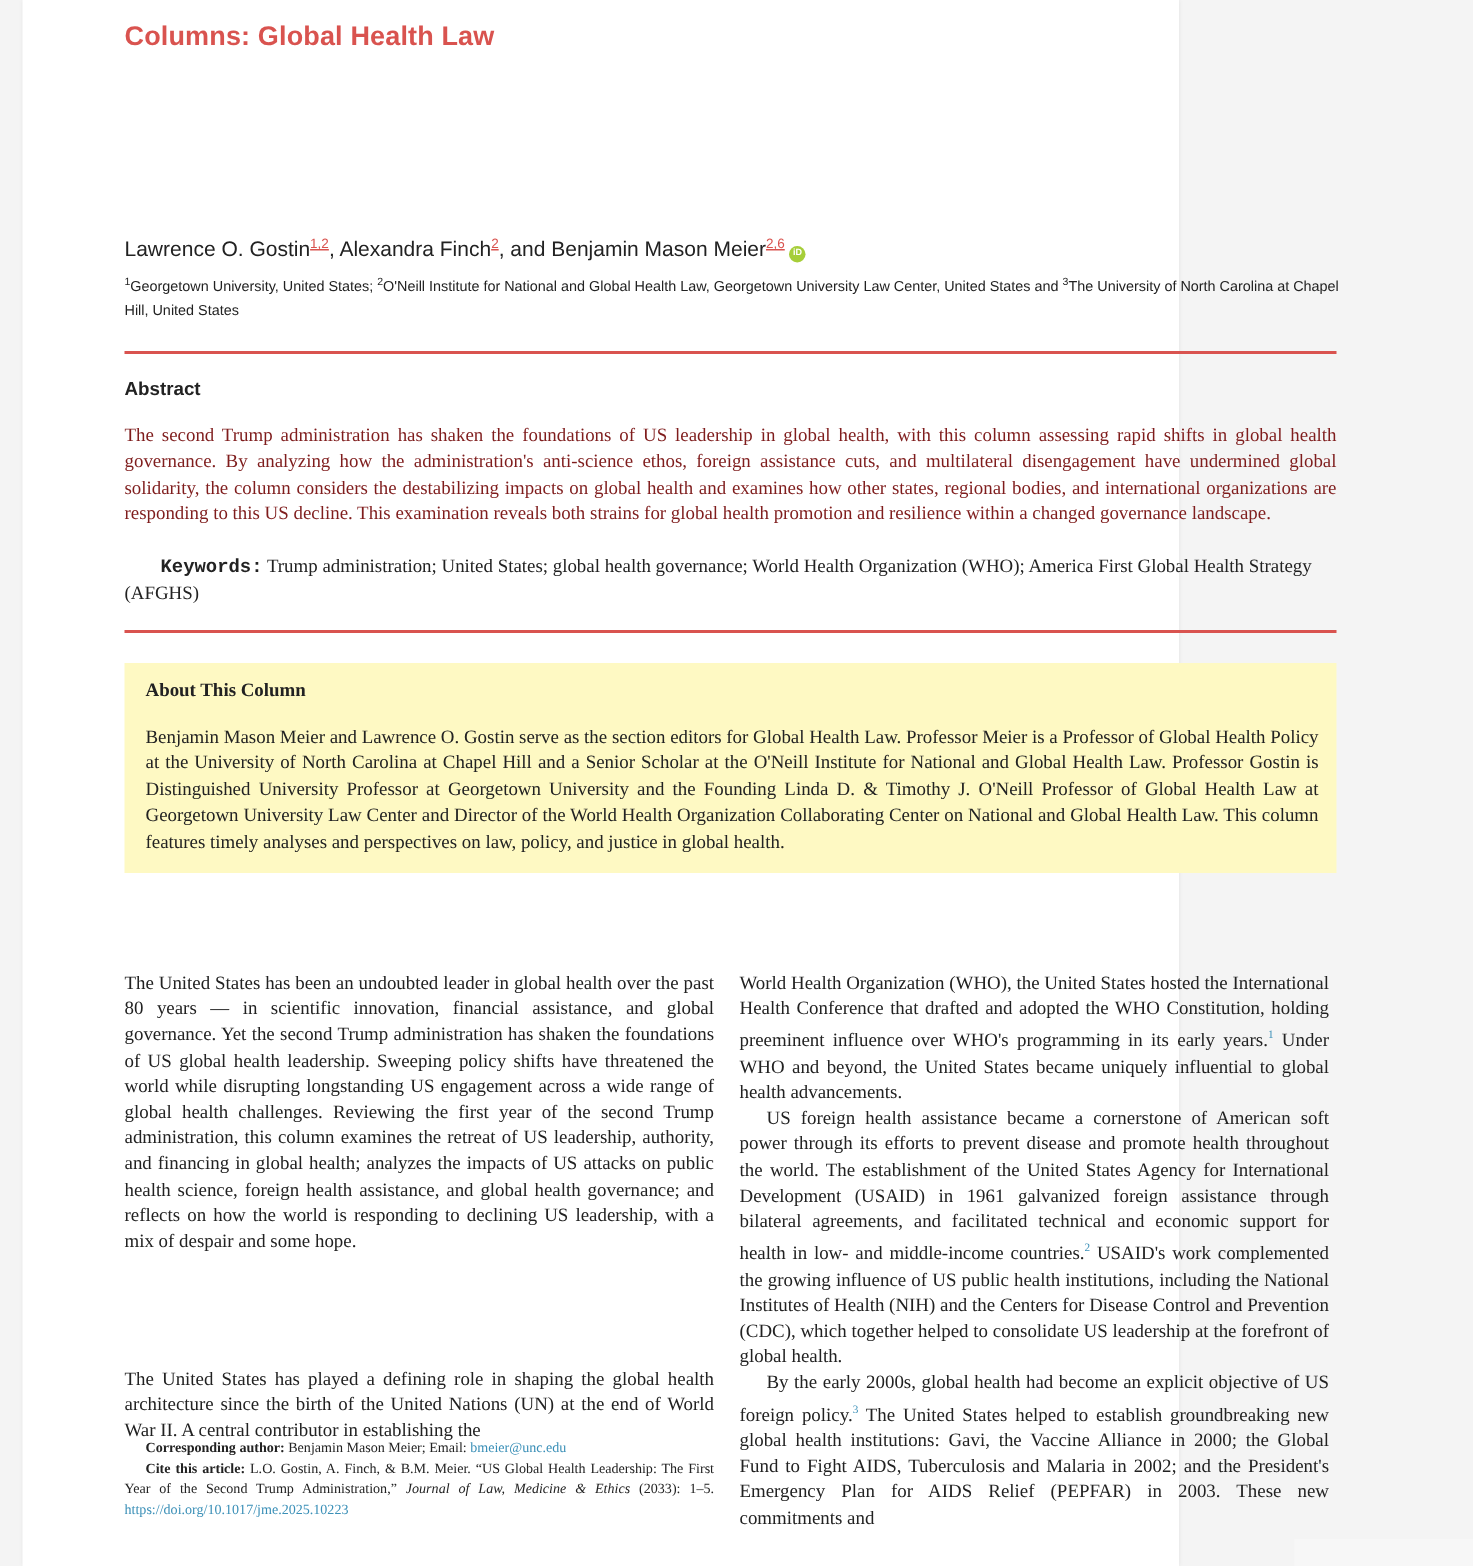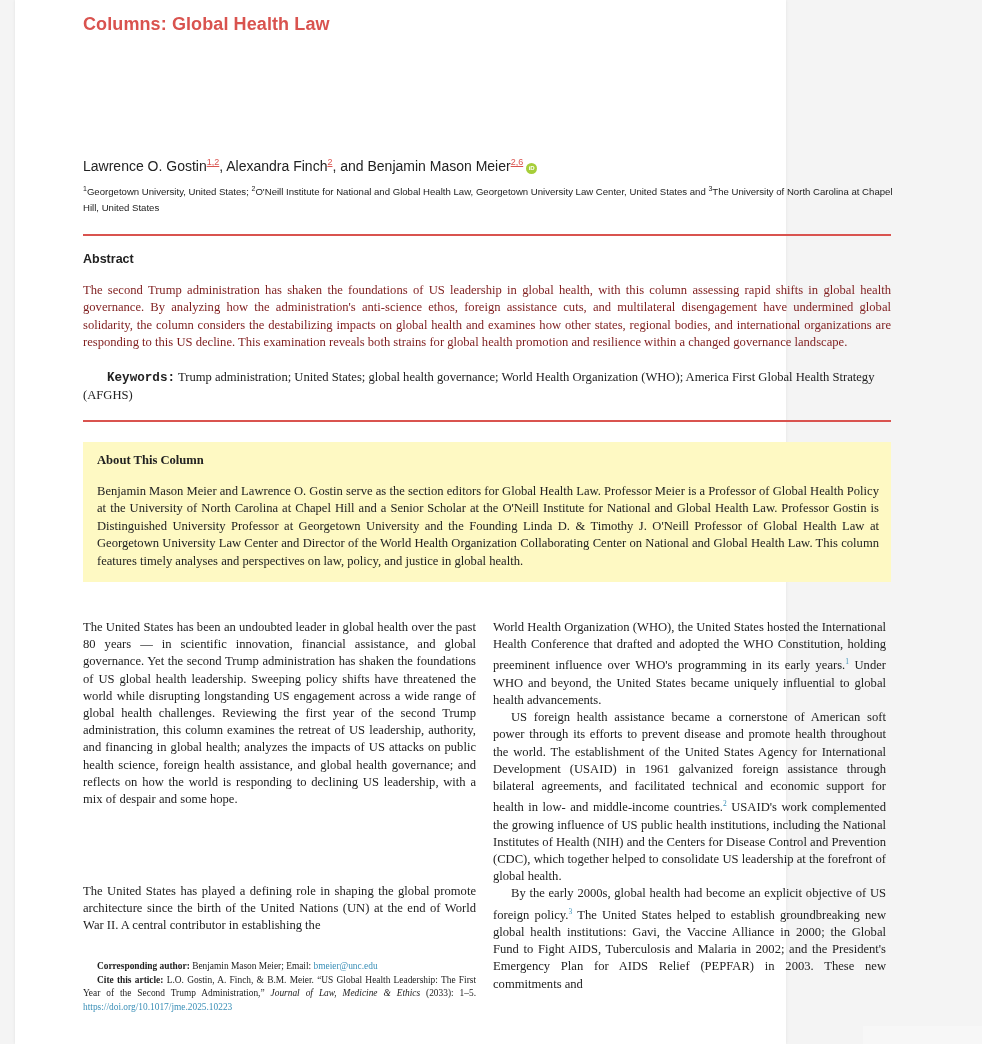--- a/index.html
+++ b/index.html
@@ -15,21 +15,21 @@
   .affil { position:absolute; left:68px; top:181px; width:820px; font-size:9.6px; line-height:16px; color:#222; }
   .affil sup { font-size:7px; }
   .rule { position:absolute; left:68px; width:808px; height:2px; background:#d9534f; }
   .abstract-head { position:absolute; left:68px; top:252px; font-size:12.5px; font-weight:bold; color:#222; }
   .abstract-body { position:absolute; left:68px; top:282px; width:808px; font-size:12.6px; line-height:17.4px; color:#7f1d1d; text-align:justify; }
   .keywords { position:absolute; left:68px; top:369px; width:808px; font-size:12.6px; line-height:17.4px; color:#222; }
   .keywords b { font-family:Liberation Mono, monospace; font-weight:bold;margin-left:24px; }
   .about-box { position:absolute; left:68px; top:442px; width:808px; height:140px; background:#fef9c3; }
   .about-head { position:absolute; left:14px; top:11px; font-size:12.6px; font-weight:bold; color:#222; }
   .about-body { position:absolute; left:14px; top:28px; width:782px; font-size:12.6px; line-height:17.4px; color:#222; text-align:justify;margin-top:13px; }
-  .col { position:absolute; width:393px; font-size:12.6px; line-height:17.2px; color:#222; text-align:justify; }
+  .col { position:absolute; width:393px; font-size:12.6px; line-height:17.2px; color:#222; text-align:justify;margin-top:28px; }
   .col p { margin:0; }
   .col p.indent { text-indent:18px; }
   .col sup { font-size:7.5px; color:#3a8fb7; }
   .col1 { left:68px; top:619px; }
   .col2 { left:478px; top:619px; }
   .subhead { position:absolute; left:68px; top:857px; font-size:13.4px; font-weight:bold; color:#d9534f; }
   .col1b { left:68px; top:883px; }
   .footnote { position:absolute; left:68px; top:960px; width:393px; font-size:9.4px; line-height:13.6px; color:#222; text-align:justify; }
   .footnote p { margin:0; text-indent:14px; }
   .footnote .link { color:#3a8fb7; }
@@ -65,21 +65,21 @@
     <div class="about-head">About This Column</div>
     <div class="about-body">Benjamin Mason Meier and Lawrence O. Gostin serve as the section editors for Global Health Law. Professor Meier is a Professor of Global Health Policy at the University of North Carolina at Chapel Hill and a Senior Scholar at the O'Neill Institute for National and Global Health Law. Professor Gostin is Distinguished University Professor at Georgetown University and the Founding Linda D. &amp; Timothy J. O'Neill Professor of Global Health Law at Georgetown University Law Center and Director of the World Health Organization Collaborating Center on National and Global Health Law. This column features timely analyses and perspectives on law, policy, and justice in global health.</div>
   </div>
 
   <div class="col col1">
     <p>The United States has been an undoubted leader in global health over the past 80 years — in scientific innovation, financial assistance, and global governance. Yet the second Trump administration has shaken the foundations of US global health leadership. Sweeping policy shifts have threatened the world while disrupting longstanding US engagement across a wide range of global health challenges. Reviewing the first year of the second Trump administration, this column examines the retreat of US leadership, authority, and financing in global health; analyzes the impacts of US attacks on public health science, foreign health assistance, and global health governance; and reflects on how the world is responding to declining US leadership, with a mix of despair and some hope.</p>
   </div>
 
 
   <div class="col col1b">
-    <p>The United States has played a defining role in shaping the global promote architecture since the birth of the United Nations (UN) at the end of World War II. A central contributor in establishing the</p>
+    <p>The United States has played a defining role in shaping the global health architecture since the birth of the United Nations (UN) at the end of World War II. A central contributor in establishing the</p>
   </div>
 
   <div class="footnote">
     <p><b>Corresponding author:</b><span> Benjamin Mason Meier; Email: </span><span class="link">bmeier@unc.edu</span></p>
     <p><b>Cite this article:</b><span> L.O. Gostin, A. Finch, &amp; B.M. Meier. “US Global Health Leadership: The First Year of the Second Trump Administration,” </span><i>Journal of Law, Medicine &amp; Ethics</i><span> (2033): 1–5. </span><span class="link">https://doi.org/10.1017/jme.2025.10223</span></p>
   </div>
 
   <div class="col col2">
     <p><span>World Health Organization (WHO), the United States hosted the International Health Conference that drafted and adopted the WHO Constitution, holding preeminent influence over WHO's programming in its early years.</span><sup>1</sup><span> Under WHO and beyond, the United States became uniquely influential to global health advancements.</span></p>
     <p class="indent"><span>US foreign health assistance became a cornerstone of American soft power through its efforts to prevent disease and promote health throughout the world. The establishment of the United States Agency for International Development (USAID) in 1961 galvanized foreign assistance through bilateral agreements, and facilitated technical and economic support for health in low- and middle-income countries.</span><sup>2</sup><span> USAID's work complemented the growing influence of US public health institutions, including the National Institutes of Health (NIH) and the Centers for Disease Control and Prevention (CDC), which together helped to consolidate US leadership at the forefront of global health.</span></p>

